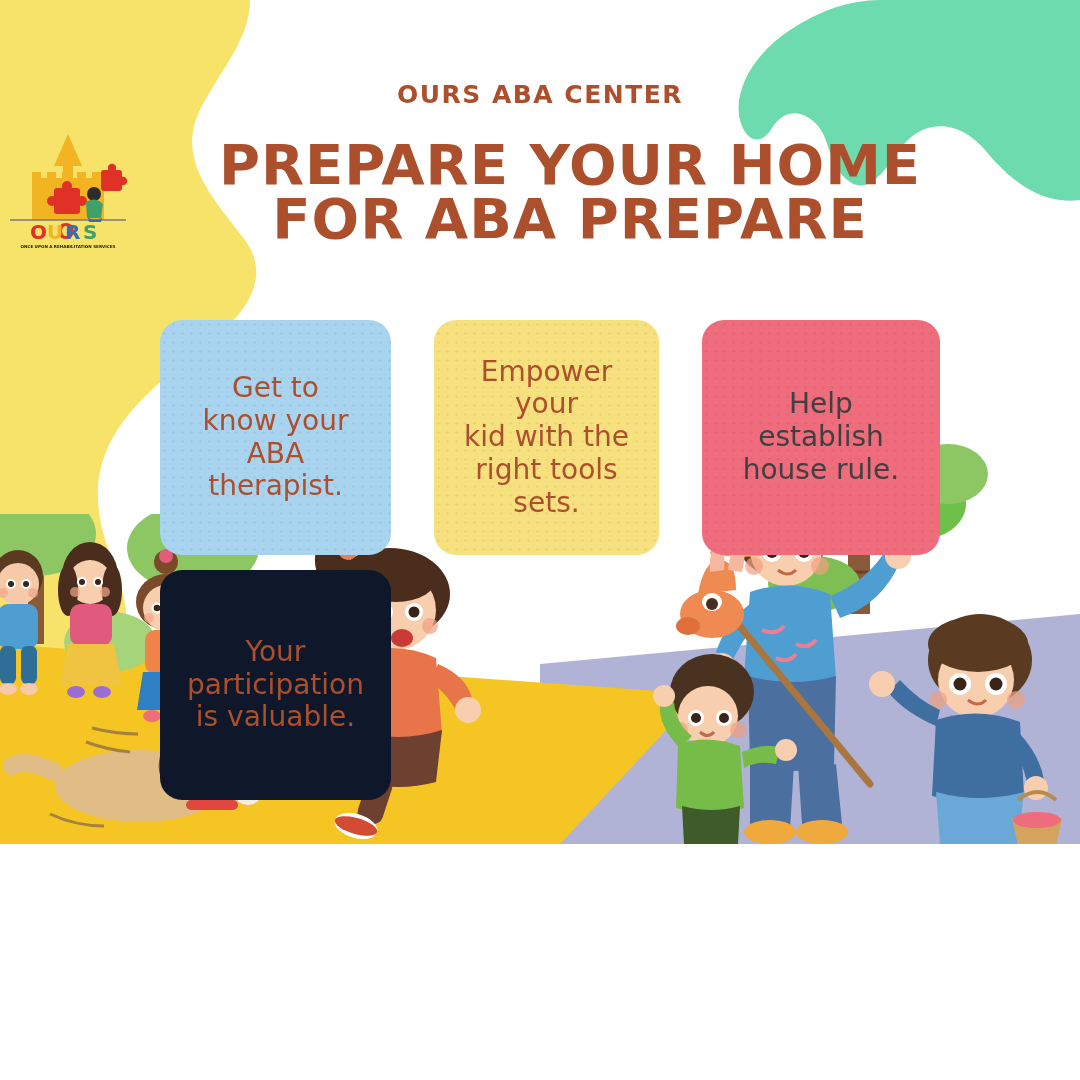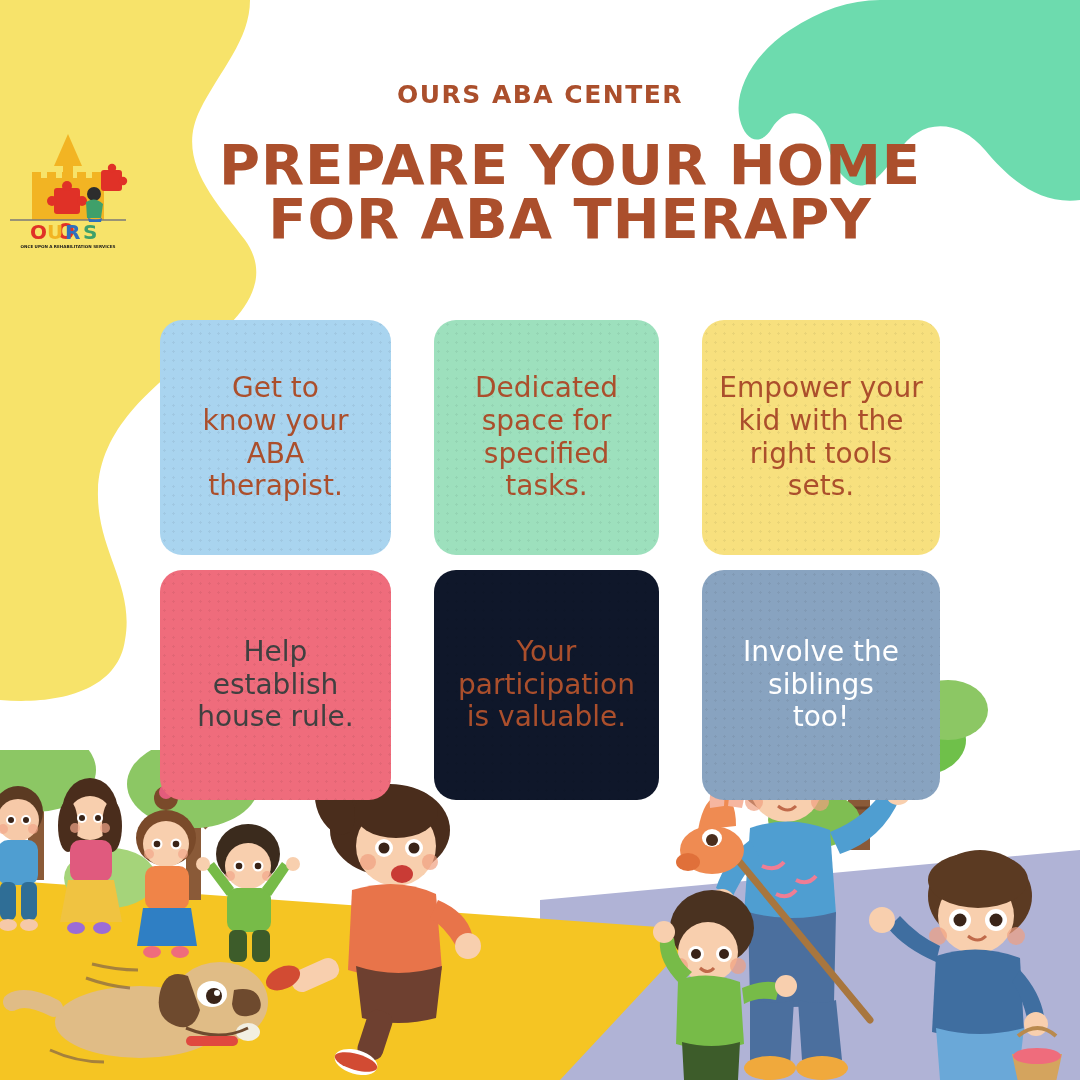--- a/index.html
+++ b/index.html
@@ -2,21 +2,21 @@
 <html><head>
 <meta charset="utf-8">
 <style>
   html,body{margin:0;padding:0;}
   body{
     width:1080px;height:1080px;overflow:hidden;
     background:#ffffff;
     font-family:"DejaVu Sans", sans-serif;
     position:relative;
   }
-  #stage{position:absolute;inset:0;width:1080px;height:1080px;overflow:hidden;background:#fff;}
+  #stage{position:absolute;inset:0;width:1080px;height:844px;overflow:hidden;background:#fff;}
 
   
   .bg-svg{position:absolute;left:0;top:0;width:1080px;height:1080px;}
 
   
   .brand-line{
     position:absolute;left:0;right:0;top:80px;
     text-align:center;
     color:#ab4f2c;
     font-size:25px;
@@ -138,62 +138,49 @@
       <text x="22" y="113" font-family="DejaVu Sans, sans-serif" font-size="20" font-weight="700" fill="#e03127">O</text>
       <text x="39" y="113" font-family="DejaVu Sans, sans-serif" font-size="20" font-weight="700" fill="#f2b423">U</text>
       <text x="57" y="113" font-family="DejaVu Sans, sans-serif" font-size="20" font-weight="700" fill="#2f6fbd">R</text>
       <text x="75" y="113" font-family="DejaVu Sans, sans-serif" font-size="20" font-weight="700" fill="#3fa06a">S</text>
       <text x="60" y="122" text-anchor="middle" font-family="DejaVu Sans, sans-serif" font-size="4.1" font-weight="700" fill="#1a1a1a">ONCE UPON A REHABILITATION SERVICES</text>
     </svg>
   </div>
 
   <div class="headline">
     <span class="l1">PREPARE YOUR HOME</span>
-    <span class="l2">FOR ABA THERAPY</span>
+    <span class="l2">FOR ABA PREPARE</span>
   </div>
 
   <div class="grid">
     <div class="card" style="background: rgb(169, 212, 239); color: rgb(171, 79, 44);">
       <span class="dots"></span>
       <span class="txt">Get to
 know your
 ABA
 therapist.</span>
-    </div>
-    <div class="card" style="background: rgb(157, 224, 189); color: rgb(171, 79, 44);">
-      <span class="dots"></span>
-      <span class="txt">Dedicated
-space for
-specified
-tasks.</span>
     </div>
     <div class="card" style="background: rgb(247, 224, 126); color: rgb(171, 79, 44); justify-content: center;">
       <span class="dots"></span>
       <span class="txt">Empower your
 kid with the
 right tools
 sets.</span>
     </div>
     <div class="card" style="background: rgb(239, 108, 124); color: #404040; text-align: center;">
       <span class="dots"></span>
       <span class="txt">Help
 establish
 house rule.</span>
     </div>
     <div class="card" style="background: #0f172a; color: rgb(171, 79, 44);">
       <span class="dots"></span>
       <span class="txt">Your
 participation
 is valuable.</span>
-    </div>
-    <div class="card" style="background: rgb(136, 163, 192); color: rgb(255, 255, 255);">
-      <span class="dots"></span>
-      <span class="txt">Involve the
-siblings
-too!</span>
     </div>
   </div>
 
   <svg class="illo illo-left" viewBox="0 0 560 330">
 
     <g>
       <rect x="38" y="10" width="16" height="120" fill="#8a5a38"></rect>
       <ellipse cx="46" cy="20" rx="60" ry="42" fill="#8cc764"></ellipse>
     </g>
     <g>

